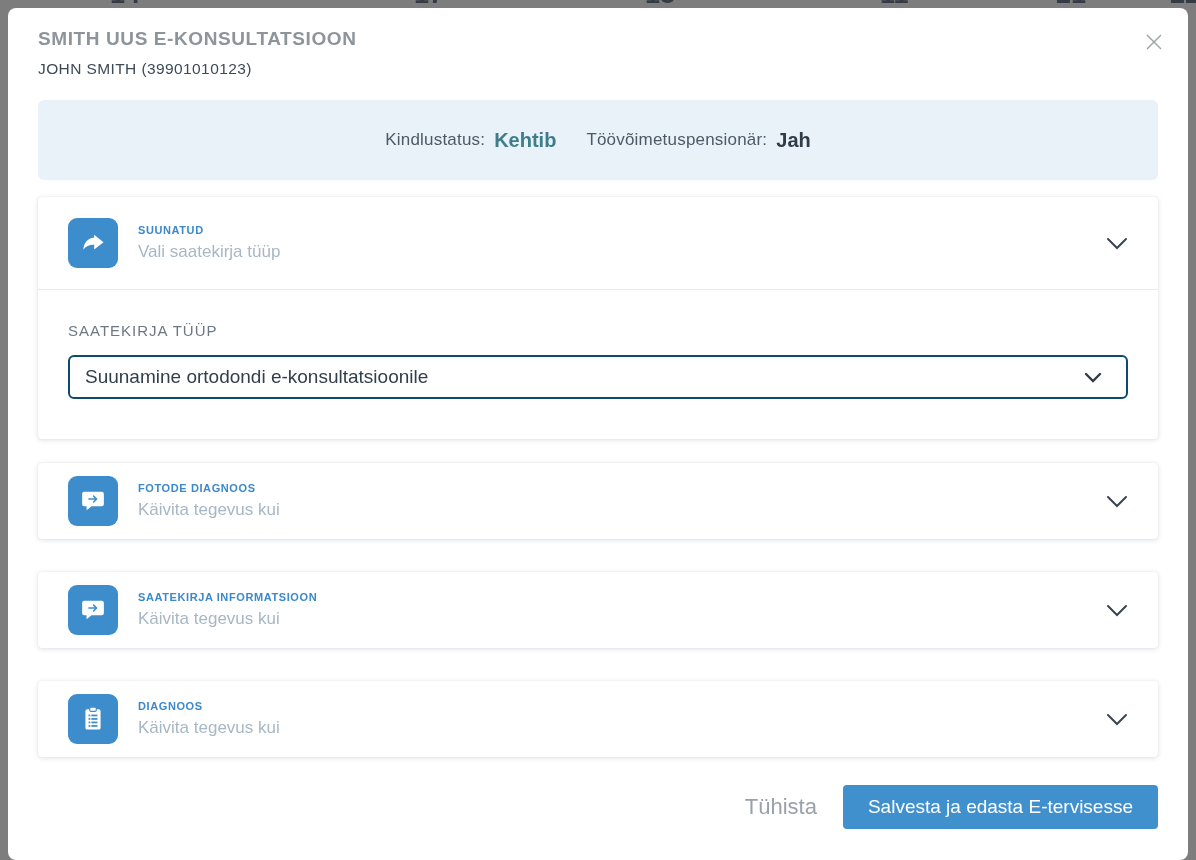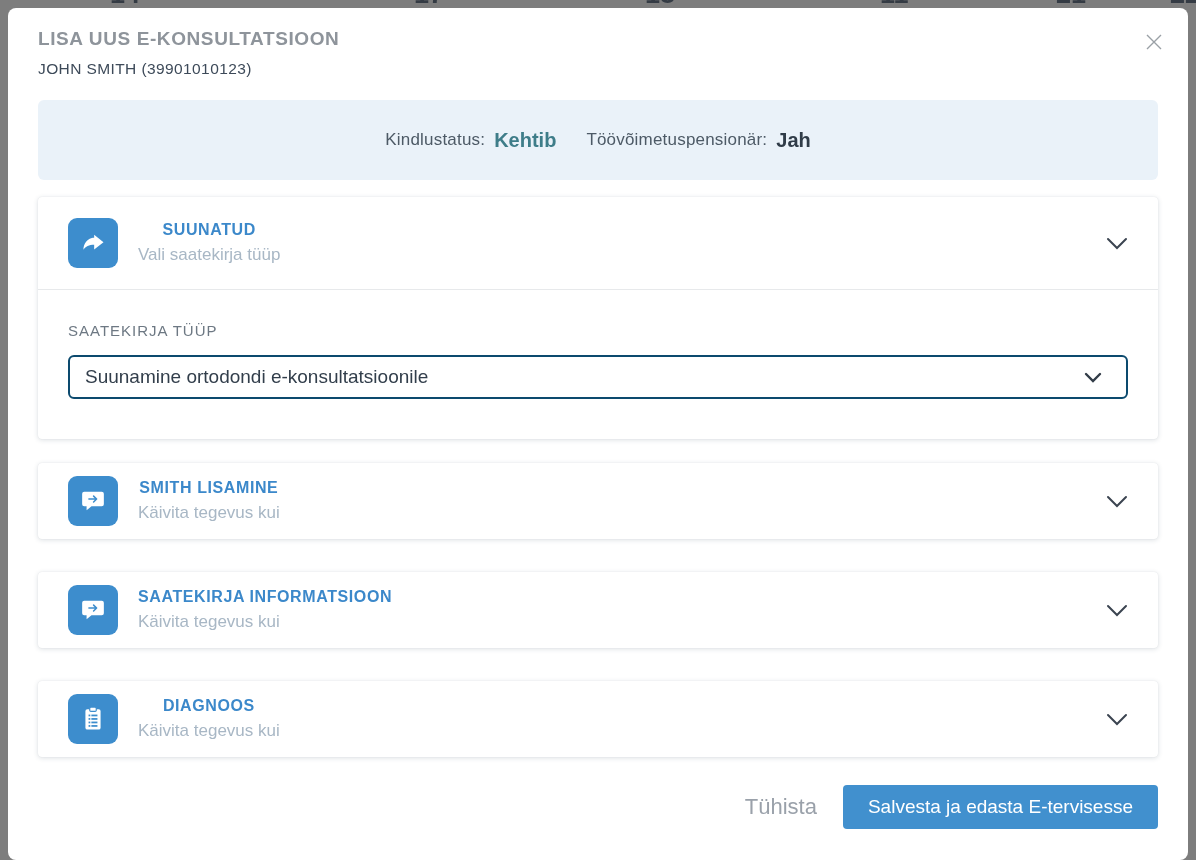--- a/index.html
+++ b/index.html
@@ -68,21 +68,21 @@
     display: flex; align-items: center; padding: 13px 30px; cursor: pointer;
   }
   .card.expanded > .card-header { padding: 21px 30px; }
   .sec-icon {
     width: 50px; height: 50px; border-radius: 9px; background: #3d8dcd;
     display: flex; align-items: center; justify-content: center;
     flex: 0 0 50px; margin-right: 20px;
   }
   .sec-texts { display: flex; flex-direction: column; }
   .sec-title {
-    font-size: 16px; font-weight: bold; color: #3b88ca; letter-spacing: .6px; text-align: center;
+    font-size: 11px; font-weight: bold; color: #3b88ca; letter-spacing: .6px;
   }
   .sec-sub { margin-top: 6px; font-size: 17px; color: #a8b7c5; }
   .chev { margin-left: auto; flex: 0 0 aupx; display: flex; align-items: center; }
 
   .card-divider { height: 1px; background: #e7e9eb; }
 
   .card-body { padding: 32px 30px 40px 30px; }
   .field-label {
     font-size: 15px; color: #6d7883; letter-spacing: 1px;
   }
@@ -119,21 +119,21 @@
 </div>
 
 <div class="modal">
 
   <button class="close-btn">
     <svg width="20" height="20" viewBox="0 0 20 20">
       <path d="M3 3 L17 17 M17 3 L3 17" stroke="#9aa0a6" stroke-width="1.4" fill="none"></path>
     </svg>
   </button>
 
-  <div class="modal-title">LISA UUS E-KONSULTATSIOON</div>
+  <div class="modal-title">SMITH UUS E-KONSULTATSIOON</div>
   <div class="modal-subtitle">JOHN SMITH (39901010123)</div>
 
   <div class="status-bar">
     <span class="status-label">Kindlustatus:</span>
     <span class="status-value teal">Kehtib</span>
     <span class="status-gap"></span>
     <span class="status-label">Töövõimetuspensionär:</span>
     <span class="status-value dark">Jah</span>
   </div>
 
@@ -168,21 +168,21 @@
 
   <div class="card c2">
     <div class="card-header">
       <div class="sec-icon">
         <svg width="28" height="28" viewBox="0 0 24 24">
           <path d="M4.5 4 h15 a1.8 1.8 0 0 1 1.8 1.8 v9 a1.8 1.8 0 0 1 -1.8 1.8 h-8.8 l-4.2 3.4 v-3.4 h-2 a1.8 1.8 0 0 1 -1.8 -1.8 v-9 a1.8 1.8 0 0 1 1.8 -1.8 z" fill="#ffffff"></path>
           <path d="M8.5 10.3 h6 M12.5 7.8 l2.6 2.5 -2.6 2.5" stroke="#3d8dcd" stroke-width="1.3" fill="none" stroke-linecap="round" stroke-linejoin="round"></path>
         </svg>
       </div>
       <div class="sec-texts">
-        <span class="sec-title">SMITH LISAMINE</span>
+        <span class="sec-title">FOTODE DIAGNOOS</span>
         <span class="sec-sub">Käivita tegevus kui</span>
       </div>
       <span class="chev">
         <svg width="22" height="13" viewBox="0 0 22 13">
             <path d="M2 2 L11 11 L20 2" stroke="#3b4450" stroke-width="2" fill="none" stroke-linecap="round"></path>
           </svg>
       </span>
     </div>
   </div>
 

